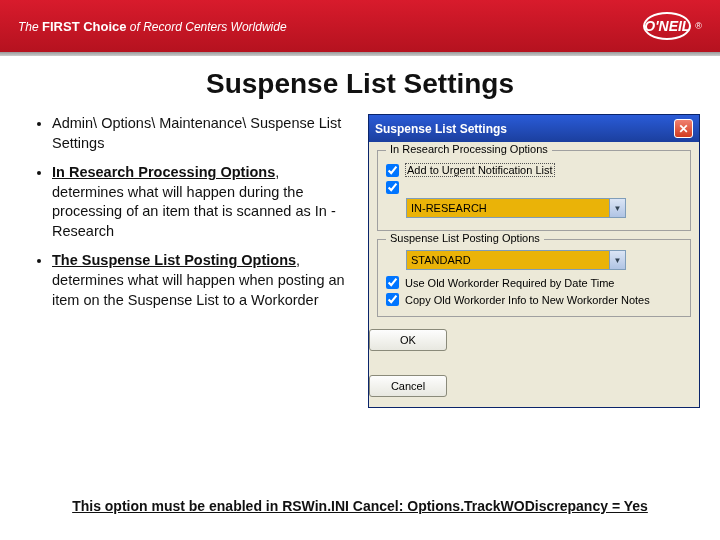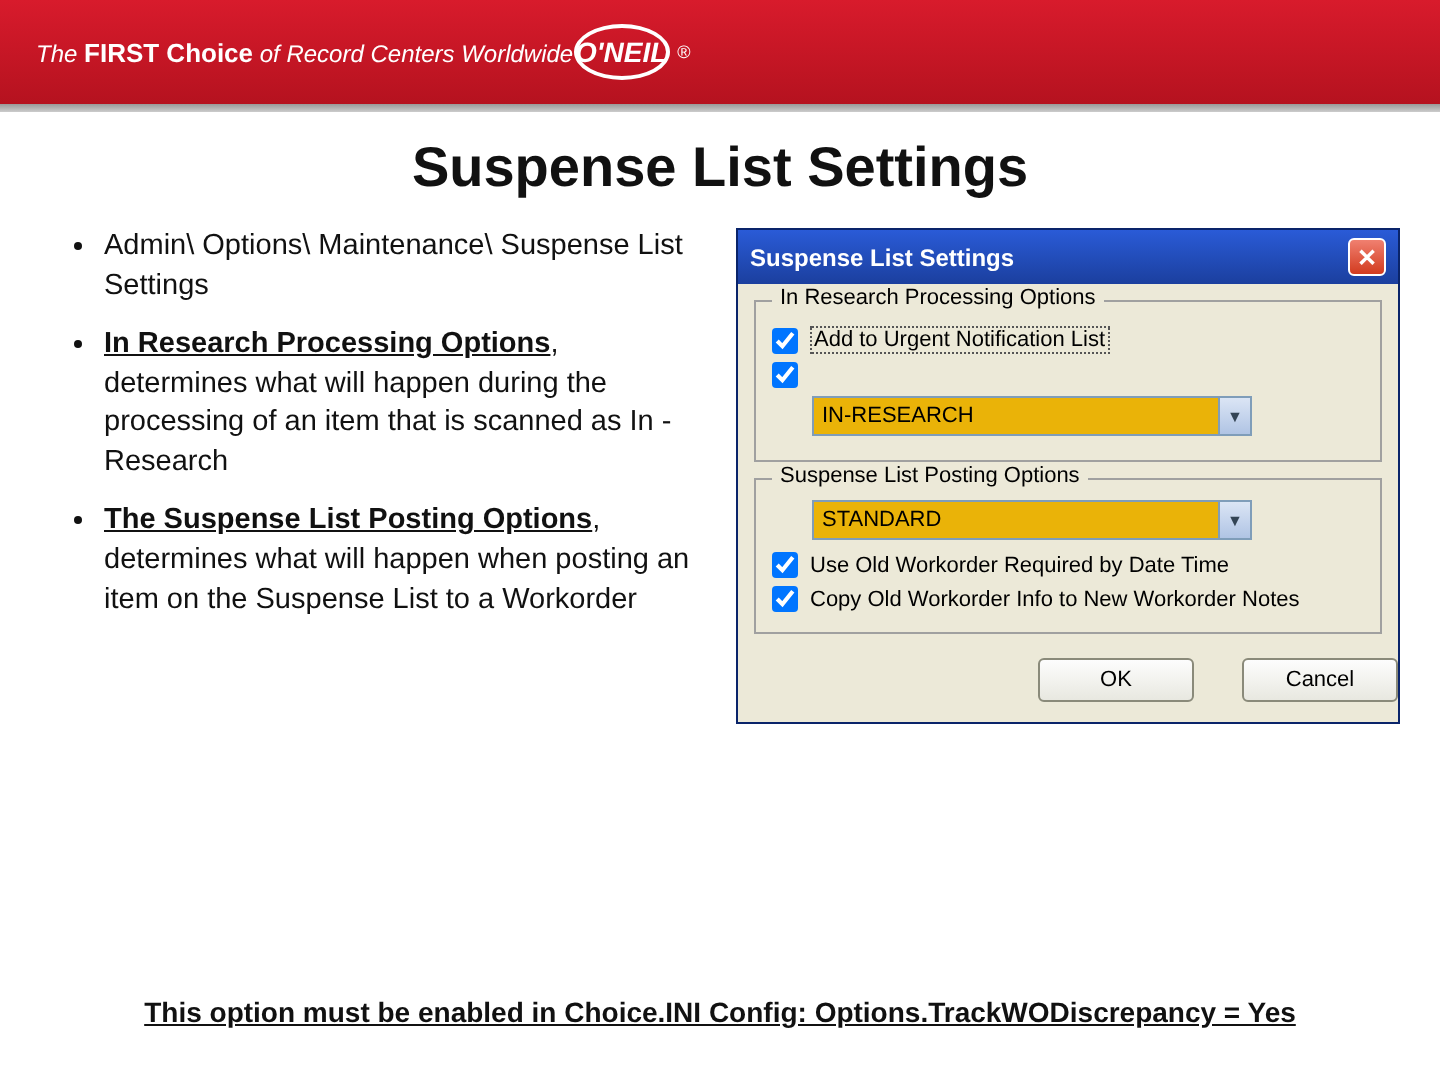--- a/index.html
+++ b/index.html
@@ -1,38 +1,38 @@
 <!DOCTYPE html>
 <html><head>
 <meta charset="utf-8">
 <style>
   * { box-sizing: border-box; margin: 0; padding: 0; }
   body { width: 720px; height: 540px; font-family: Arial, sans-serif; background: #fff; position: relative; }
-  .banner { height: 52px; background: linear-gradient(to bottom, #d81b2c 0%, #b5121f 100%); display: flex; align-items: center; padding: 0 18px; color: #fff; justify-content: flex-start; }
+  .banner { height: 52px; background: linear-gradient(to bottom, #d81b2c 0%, #b5121f 100%); display: flex; align-items: center; padding: 0 18px; color: #fff; justify-content: space-between; }
   .banner .tagline { font-size: 12px; font-style: italic; }
   .banner .tagline b { font-weight: bold; font-size: 13px; font-style: normal; }
   .banner .logo { display: flex; align-items: center; gap: 4px; }
   .banner .logo-oval { width: 48px; height: 28px; border: 2px solid #fff; border-radius: 50%; display: flex; align-items: center; justify-content: center; font-size: 14px; font-weight: bold; font-style: italic; }
   .banner .reg { font-size: 9px; }
   .divider { height: 4px; background: linear-gradient(to bottom, #999, #ccc); }
   .title { text-align: center; font-size: 28px; padding: 12px 0 14px; color: #111; }
   .content { display: flex; padding: 0 20px 0 34px; gap: 14px; }
   .bullets { flex: 1; font-size: 14.5px; line-height: 1.35; color: #111; }
   .bullets ul { list-style: disc; padding-left: 18px; }
   .bullets li { margin-bottom: 10px; }
   .dialog { width: 332px; background: #ece9d8; border: 1px solid #0a246a; font-family: Tahoma, sans-serif; font-size: 11px; }
   .titlebar { background: linear-gradient(to bottom, #2a5bd7 0%, #1b3f9e 100%); color: #fff; font-weight: bold; padding: 4px 6px; display: flex; justify-content: space-between; align-items: center; font-size: 12px; }
   .closebtn { width: 19px; height: 19px; background: linear-gradient(to bottom, #f08070, #d23b1f); border: 1px solid #fff; border-radius: 3px; display: flex; align-items: center; justify-content: center; color: #fff; font-weight: bold; font-size: 12px; }
   .fieldset { border: 1px solid #a0a0a0; margin: 8px 8px 4px; padding: 8px 8px 6px; position: relative; }
   .fieldset .legend { position: absolute; top: -8px; left: 8px; background: #ece9d8; padding: 0 4px; font-size: 11px; }
   .chkrow { display: flex; align-items: center; gap: 6px; margin: 4px 0; }
   .chkrow input[type=checkbox] { width: 13px; height: 13px; }
   .sel { margin: 2px 0 6px 20px; width: 220px; height: 20px; border: 1px solid #7f9db9; background: #eab308; display: flex; align-items: center; justify-content: space-between; padding: 0 0 0 4px; font-size: 11px; }
   .sel .arrow { width: 16px; height: 18px; background: linear-gradient(to bottom, #dbe5f5, #b0c4e4); border-left: 1px solid #7f9db9; display: flex; align-items: center; justify-content: center; font-size: 8px; color: #4a6; color:#345; }
-  .btnrow { display: flex; justify-content: flex-end; gap: 24px; padding: 8px 0 10px; }
+  .btnrow { display: flex; justify-content: space-between; gap: 24px; padding: 8px 0 10px; flex-direction: column; }
   .winbtn { width: 78px; height: 22px; background: linear-gradient(to bottom, #fdfdfd, #e8e8e0); border: 1px solid #8a8a7a; border-radius: 3px; font-size: 11px; font-family: Tahoma, sans-serif; }
   .footer { position: absolute; bottom: 26px; left: 0; right: 0; text-align: center; font-size: 14px; font-weight: bold; text-decoration: underline; color: #111; }
   .dotted-border { border: 1px dotted #555; padding: 0 1px; }
 </style>
 </head>
 <body>
 
 <div class="banner">
   <div class="tagline">
     <span>The </span><b>FIRST Choice</b><span> of Record Centers Worldwide</span>
@@ -94,13 +94,13 @@
       </div>
     </div>
 
     <div class="btnrow">
       <button class="winbtn">OK</button>
       <button class="winbtn">Cancel</button>
     </div>
   </div>
 </div>
 
-<div class="footer">This option must be enabled in Choice.INI Config: Options.TrackWODiscrepancy = Yes</div>
+<div class="footer">This option must be enabled in RSWin.INI Cancel: Options.TrackWODiscrepancy = Yes</div>
 
 </body></html>

